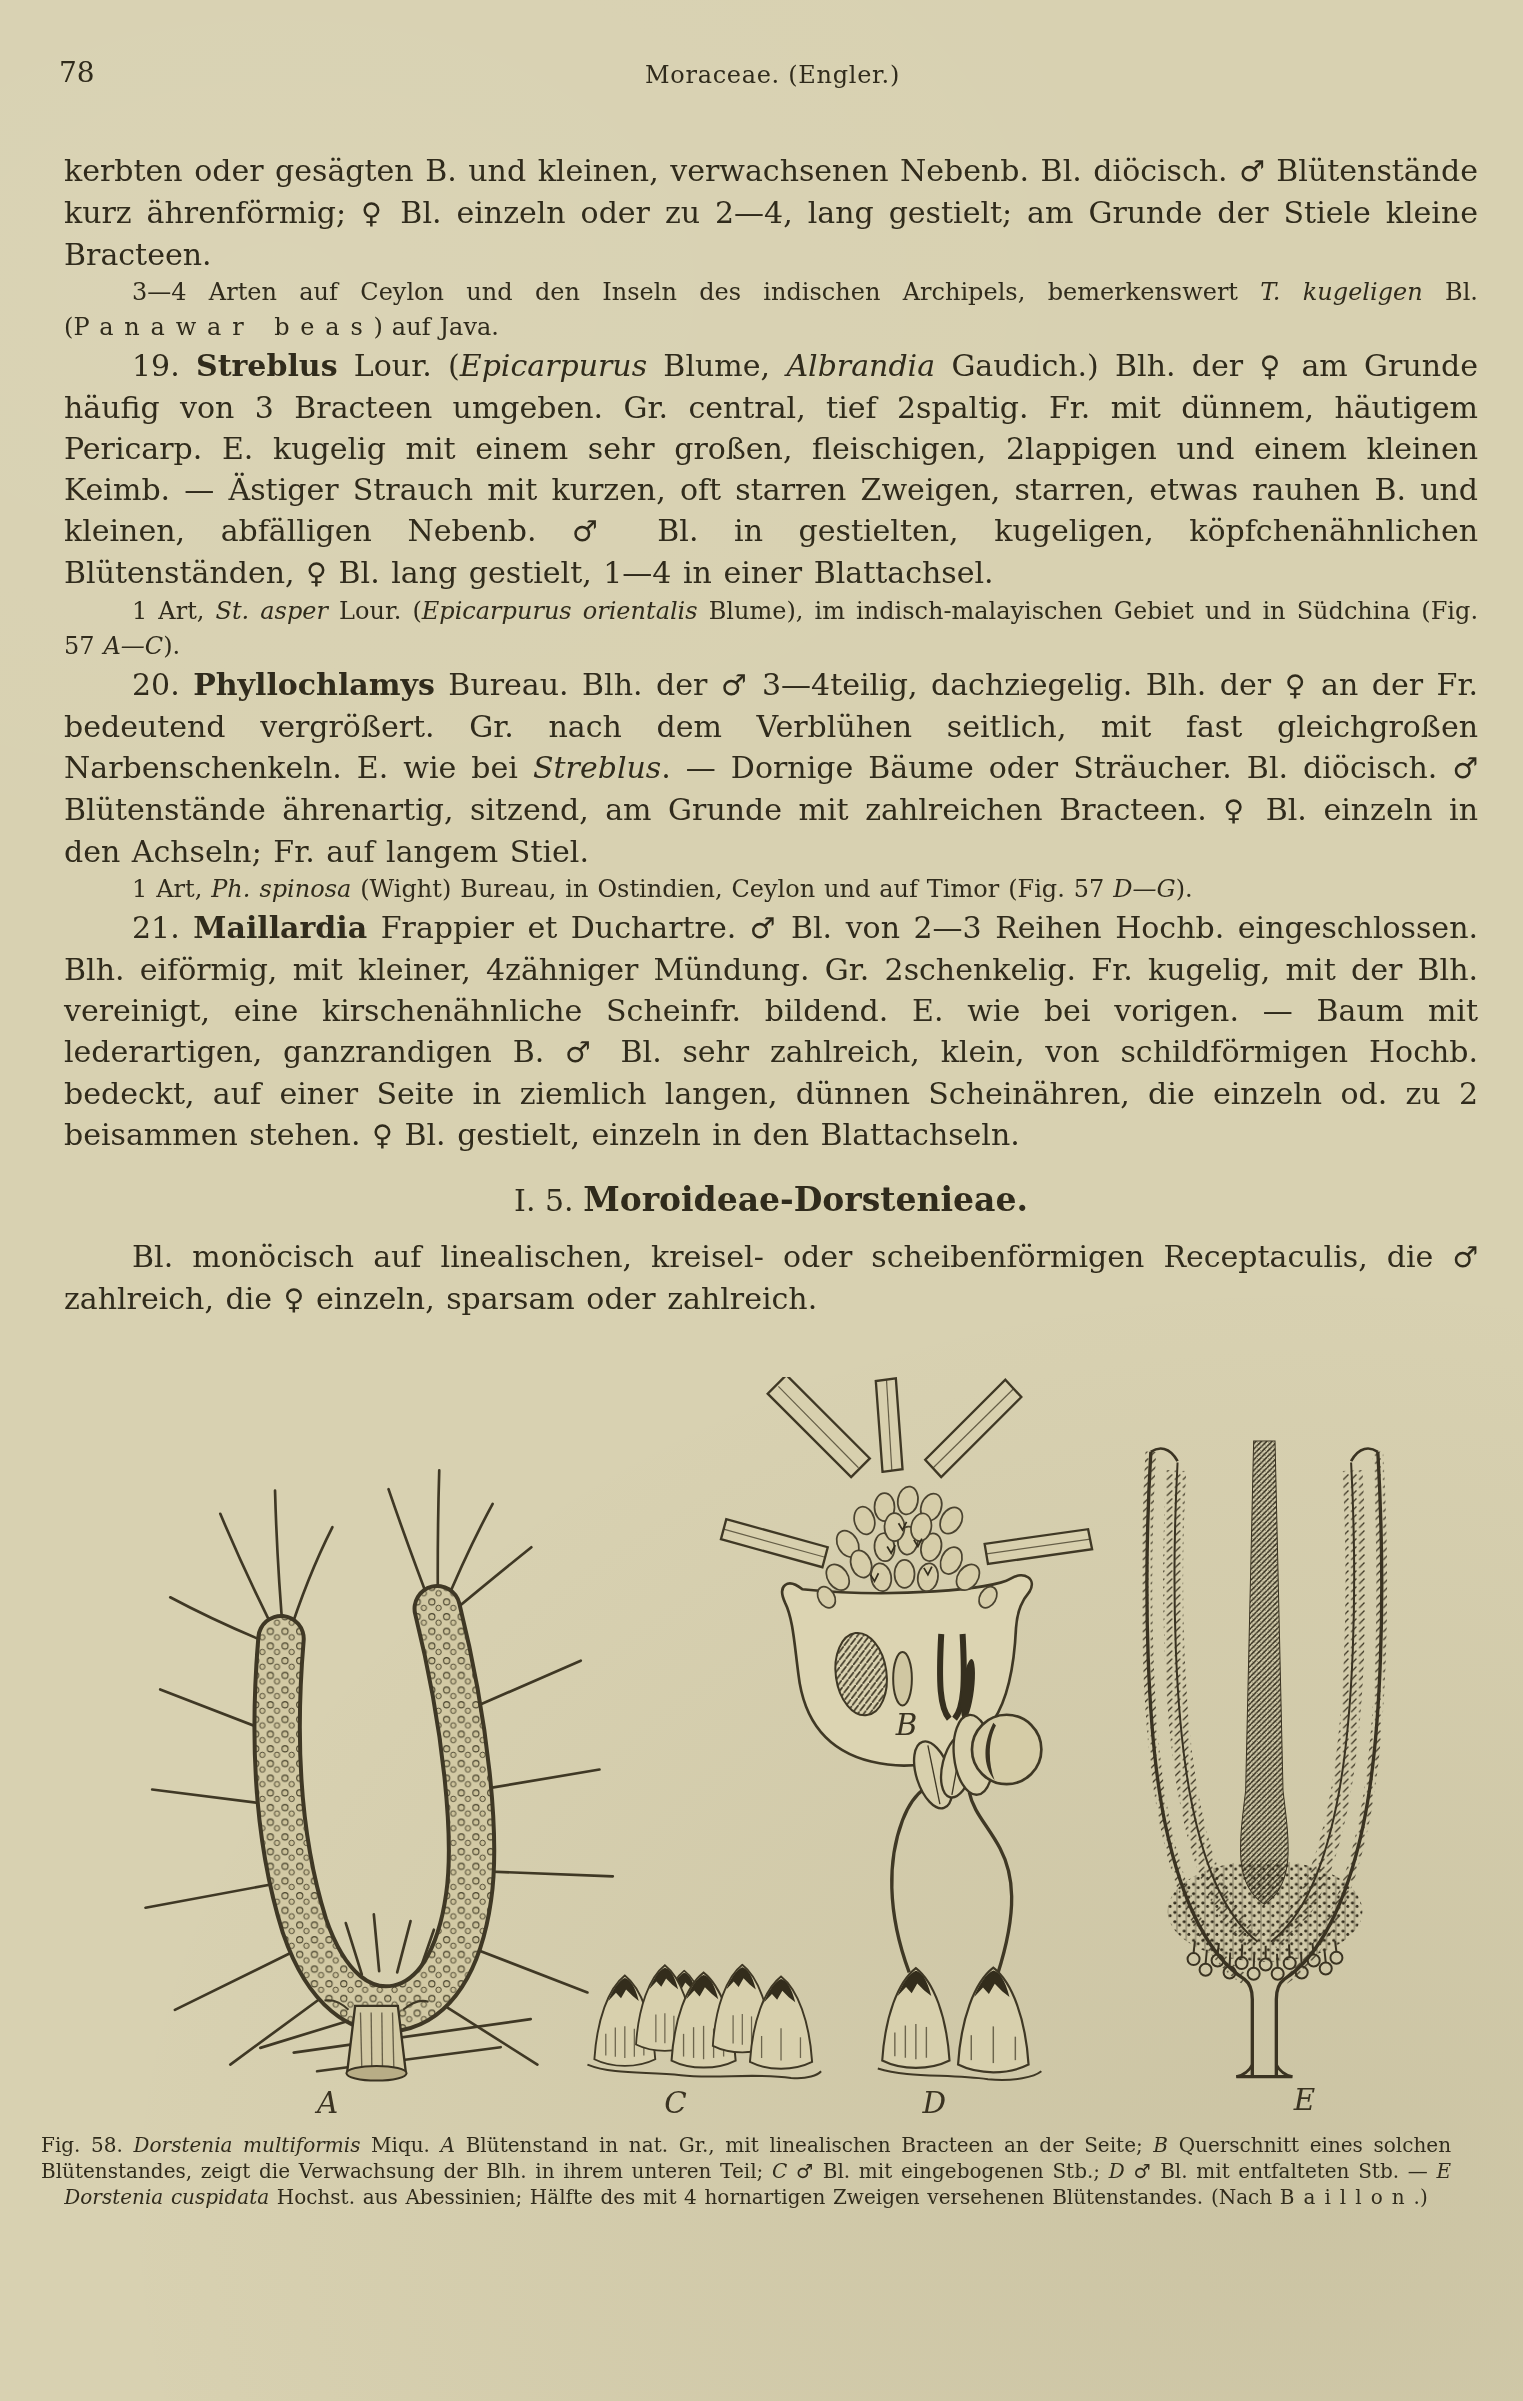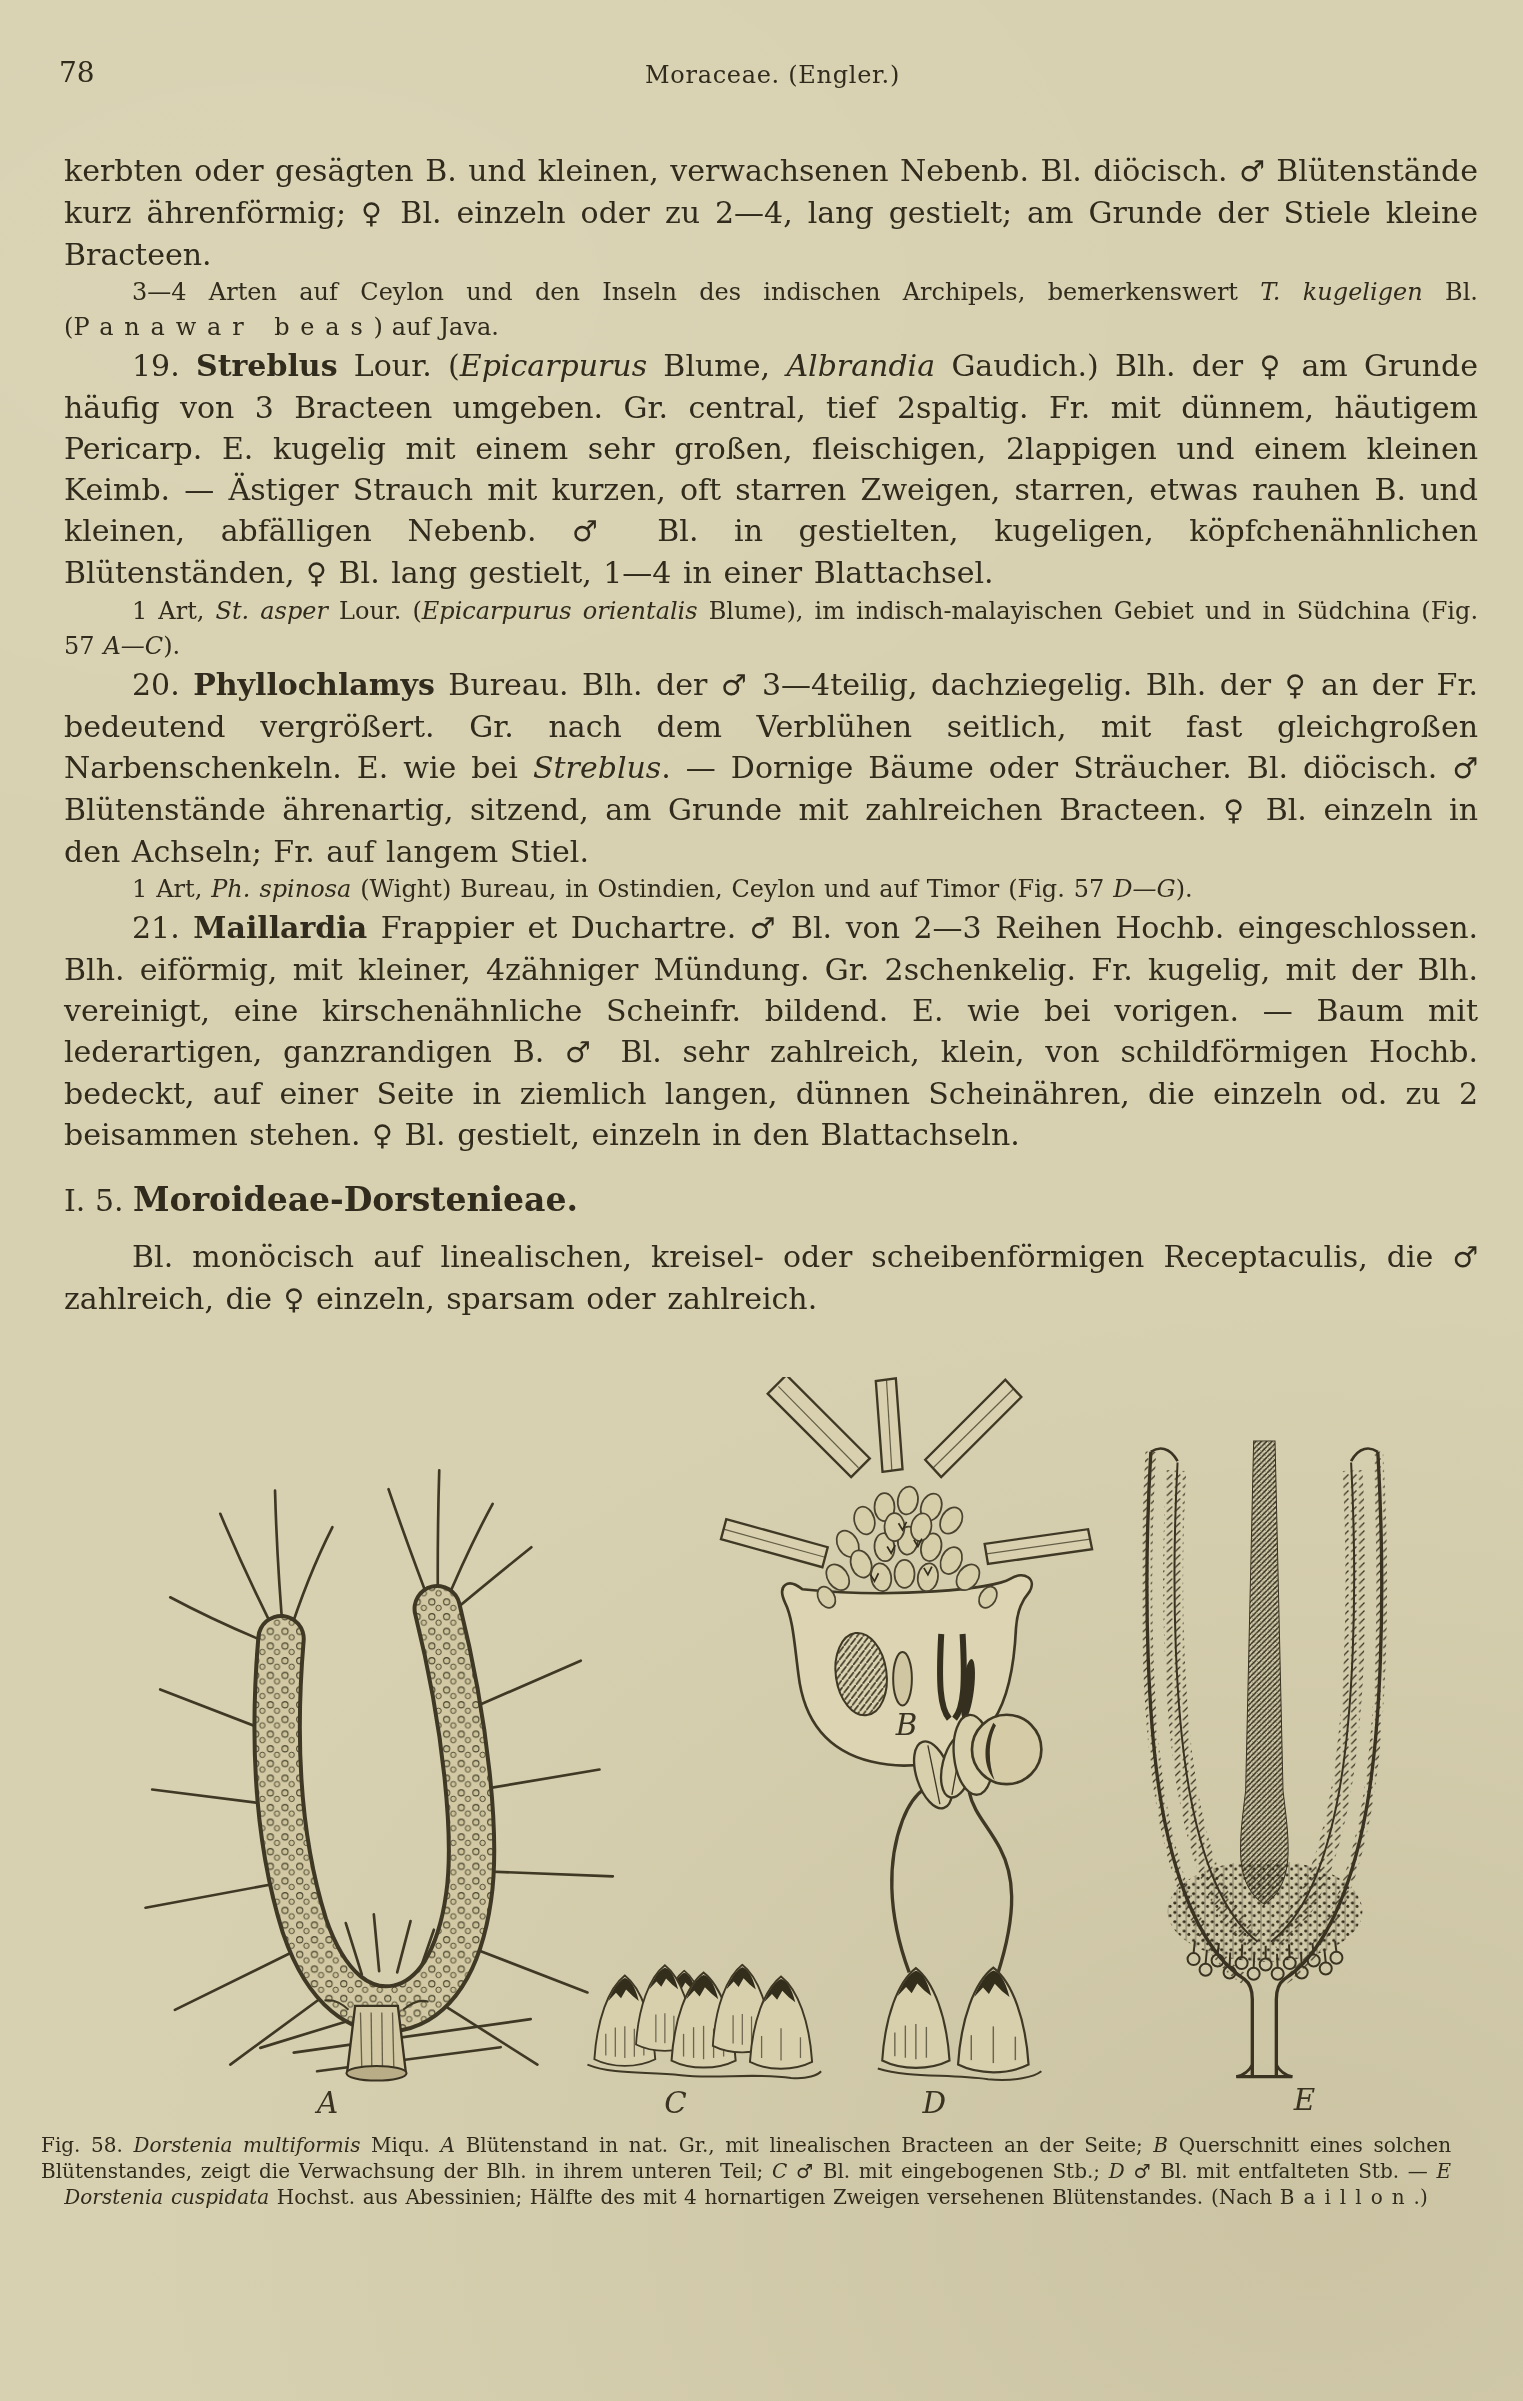--- a/index.html
+++ b/index.html
@@ -16,21 +16,21 @@
     overflow:hidden;
     padding-left:21px;
   }
   .pagenum{position:absolute;left:59px;top:56px;font-size:28px;}
   .runhead{position:absolute;left:0;top:61px;width:100%;text-align:center;font-size:24px;letter-spacing:0.7px;}
   .flow{position:absolute;left:40px;top:150px;width:1414px;margin-left:24px;}
   .flow p{margin:0;text-align:justify;}
   p.body{font-size:30px;line-height:41px;word-spacing:2px;}
   p.body.ind{text-indent:68px;}
   p.small{font-size:24px;line-height:35px;text-indent:68px;word-spacing:1.3px;}
-  p.heading{font-size:30px;line-height:37px;margin:25px 0 17.4px 0;}
+  p.heading{text-align:center;font-size:30px;line-height:37px;margin:25px 0 17.4px 0;}
   p.heading .s-b{font-size:33px;}
   .s-b{font-weight:bold;}
   .s-i{font-style:italic;}
   .s-sp{letter-spacing:0.45em;}
   .s-sym{font-family:"DejaVu Sans",sans-serif;font-size:0.95em;}
   .figure-wrap{position:absolute;left:60px;top:1377px;width:1402px;height:761px;}
   .caption{
     position:absolute;left:41px;top:2132px;width:1410px;
     font-size:20px;line-height:26px;
     text-align:justify;text-align-last:center;

